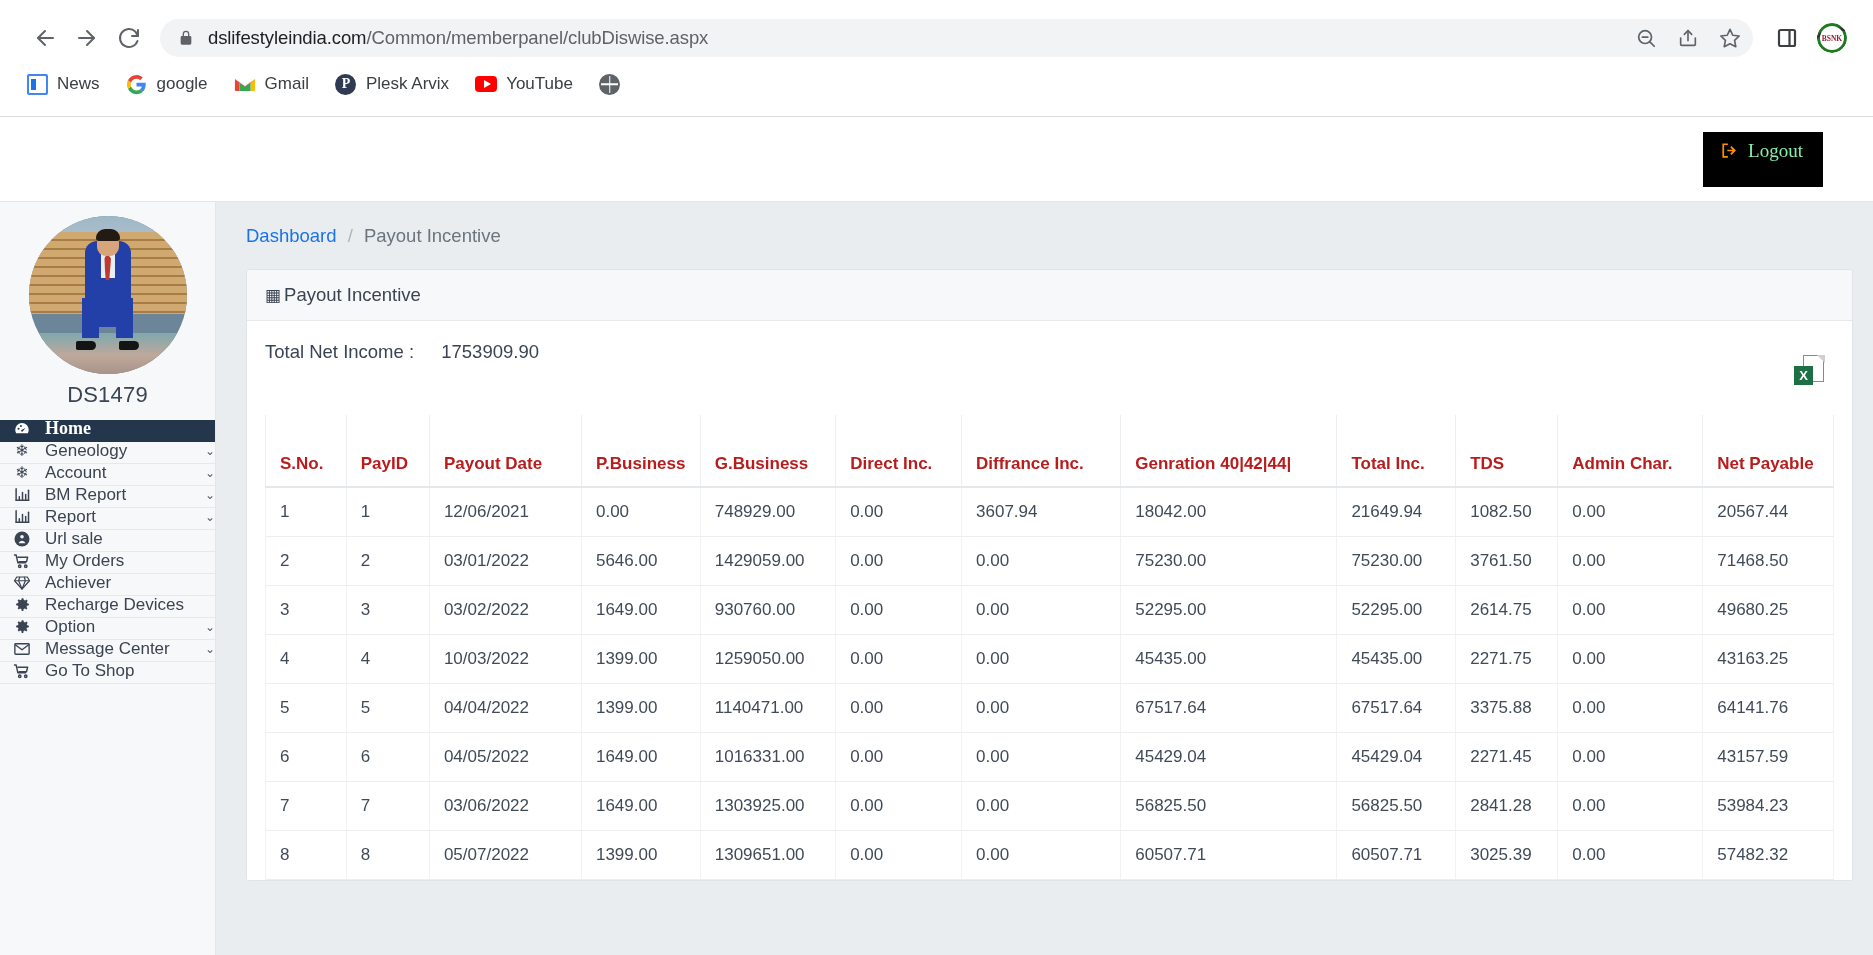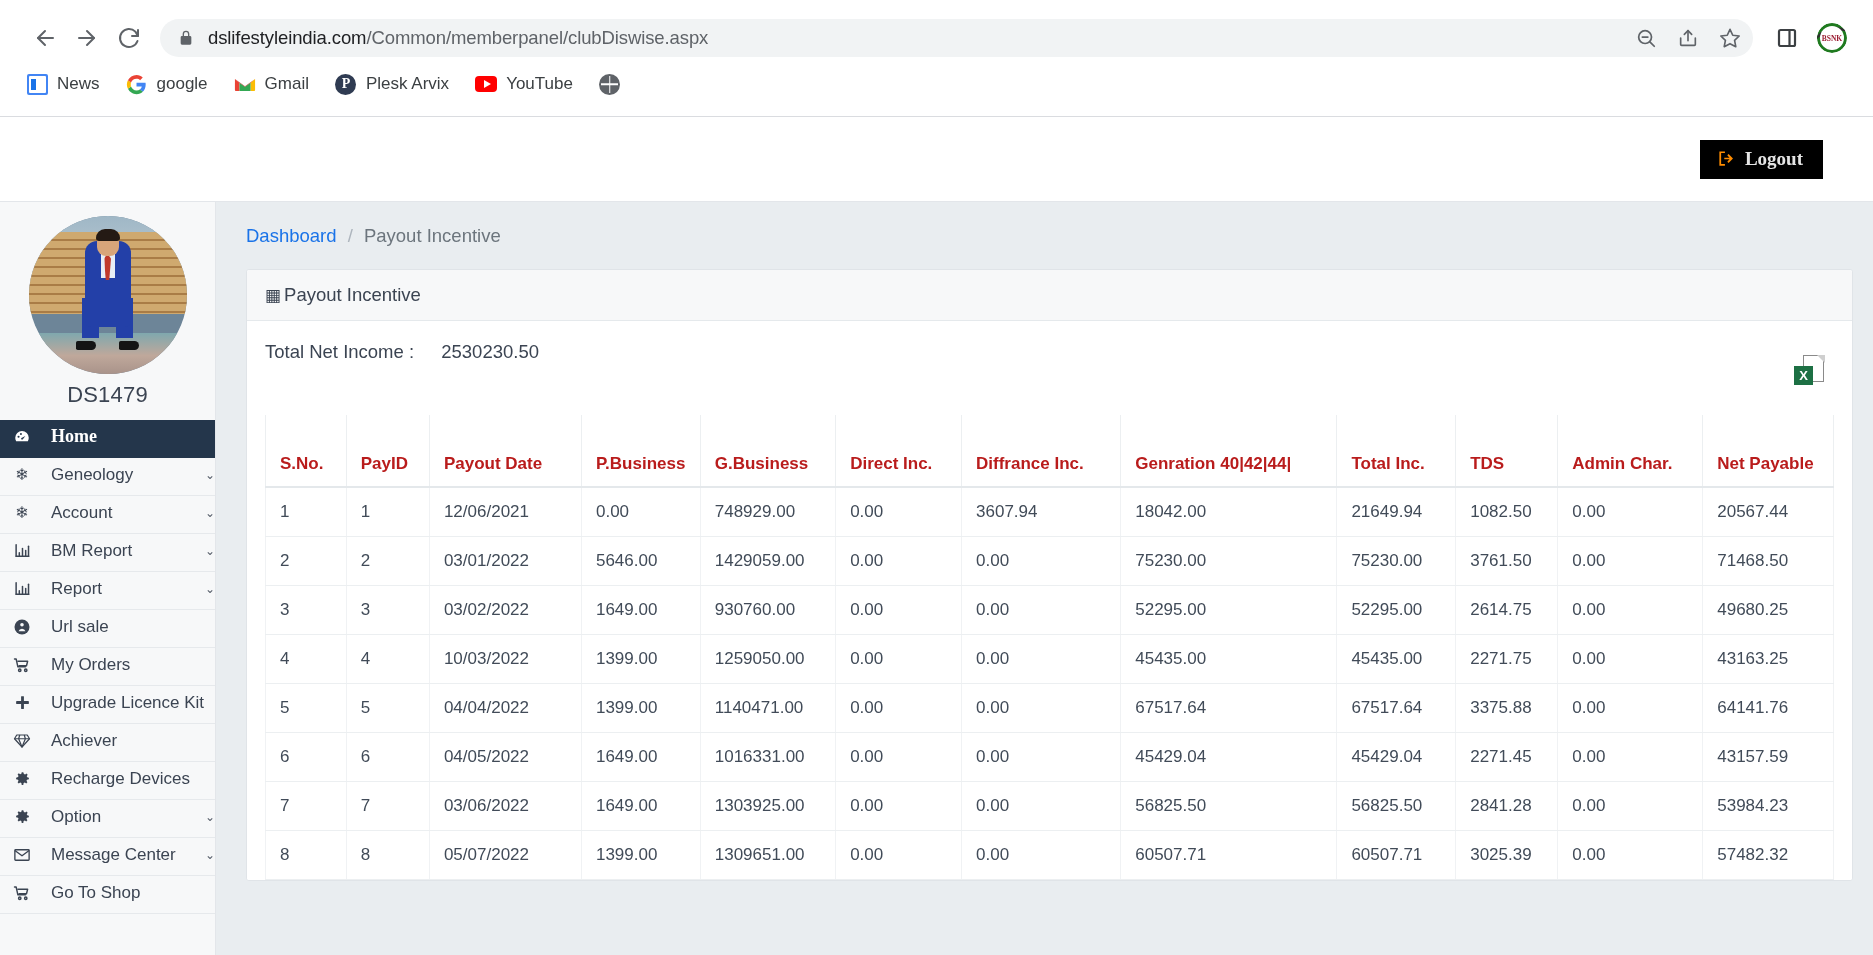--- a/index.html
+++ b/index.html
@@ -146,25 +146,25 @@
     height: 85px;
     background: #ffffff;
     border-top: 1px solid #dadce0;
     display: flex;
     align-items: center;
     justify-content: flex-end;
     padding-right: 50px;
   }
   .logout-btn {
     background: #000000;
-    color: #e5e5e5;
+    color: #86efac;
     font-family: "Liberation Serif", serif;
     font-size: 19px;
-    font-weight: bold;
-    padding: 8px 20px 9px 17px;
+    font-weight: normal;
+    padding: 8px 20px 25px 17px;
     display: flex; align-items: center; gap: 9px;
     border: none;
     cursor: pointer;
     white-space: nowrap;
   }
   .logout-ico { display: flex; align-items: center; color: #ff8c00; }
 
   .app-body {
     display: flex;
     width: 100%;
@@ -218,22 +218,22 @@
     margin-top: 8px;
     font-size: 22px;
     color: #3b4452;
     font-family: "Liberation Sans", sans-serif;
     letter-spacing: 0.2px;
   }
   .nav-list { list-style: none; }
   .nav-item {
     display: flex;
     align-items: center;
-    gap: 19px;
-    height: 38px;
+    gap: 13px;
+    height: 22px;
     padding: 0 0 4px 12px;
     font-size: 17px;
     color: #3b4452;
     border-bottom: 1px solid #e6e9ec;
     background: #f7f8f9;
     cursor: pointer;
     white-space: nowrap;
   }
   .nav-item.active {
     background: #24364b;
@@ -582,29 +582,20 @@
                 <path d="M2 4h2.2l2.3 10.4h10.2"></path>
                 <path d="M6.5 7h13l-1.5 6h-10"></path>
                 <circle cx="9" cy="19" r="1.6"></circle>
                 <circle cx="17" cy="19" r="1.6"></circle>
               </svg>
           </span>
           <span class="nav-label">My Orders</span>
         </li>
         <li class="nav-item">
           <span class="nav-ico">
-            <svg width="17" height="17" viewBox="0 0 24 24" fill="currentColor">
-                <rect x="10" y="3" width="4" height="18" rx="0.6"></rect>
-                <rect x="3" y="10" width="18" height="4" rx="0.6"></rect>
-              </svg>
-          </span>
-          <span class="nav-label">Upgrade Licence Kit</span>
-        </li>
-        <li class="nav-item">
-          <span class="nav-ico">
             <svg width="18" height="18" viewBox="0 0 24 24" fill="none" stroke="currentColor" stroke-width="1.6" stroke-linejoin="round">
                 <path d="M5 4h14l3 5-10 11L2 9z"></path>
                 <path d="M2 9h20M9 4l-1.5 5L12 20l4.5-11L15 4"></path>
               </svg>
           </span>
           <span class="nav-label">Achiever</span>
         </li>
         <li class="nav-item">
           <span class="nav-ico">
             <svg width="17" height="17" viewBox="0 0 24 24" fill="currentColor">
@@ -657,21 +648,21 @@
       <div class="card">
         <div class="card-header">
           <span class="grid-ico">▦</span>
           <span>Payout Incentive</span>
         </div>
 
         <div class="card-body">
           <div class="summary-row">
             <div class="total-income">
               <span>Total Net Income :</span>
-              <span class="val">2530230.50</span>
+              <span class="val">1753909.90</span>
             </div>
             <div class="excel-btn">
               <span class="excel-page"></span>
               <span class="excel-x">X</span>
             </div>
           </div>
 
           <div class="table-scroll">
             <table class="payout">
               <colgroup>

